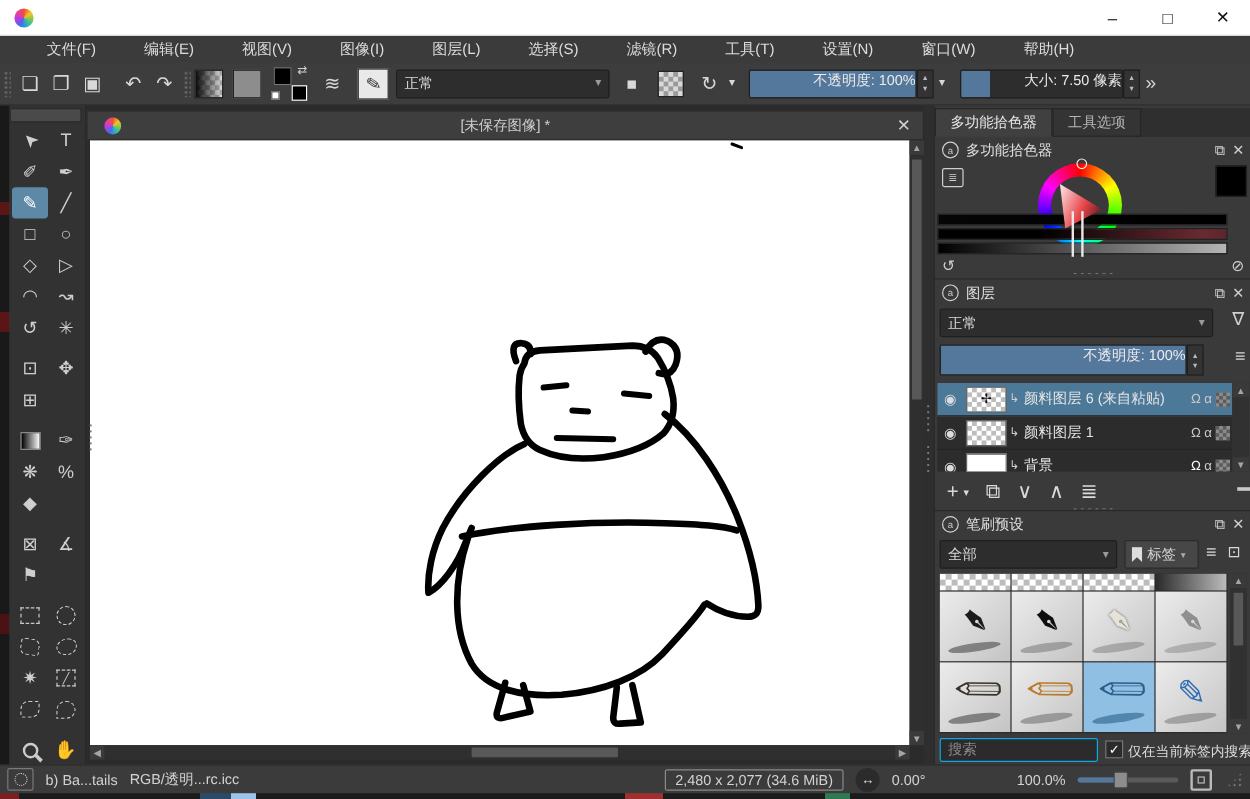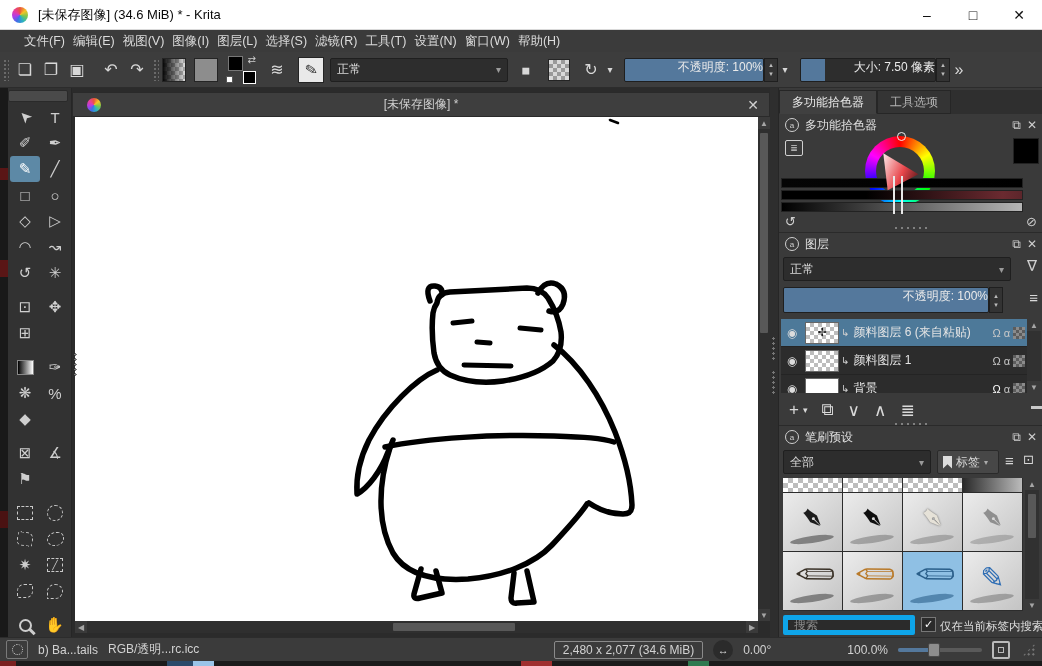--- a/index.html
+++ b/index.html
@@ -14,21 +14,21 @@
   .krita-logo { width:16px; height:16px; border-radius:50%;
       background:conic-gradient(#e8533e,#f7c325,#7ac74f,#2bb3c0,#3e6fe8,#b13ee8,#e83e9c,#e8533e); }
   #titlebar .krita-logo { margin:0 10px 0 12px; }
   #title-text { font-size:13px; color:#0a0a0a; }
   .win-btn { width:46px; height:30px; display:flex; align-items:center; justify-content:center;
              font-size:14px; color:#111; }
   #win-controls { margin-left:auto; display:flex; }
 
   
   #menubar { left:0; top:30px; width:1042px; height:22px; background:#3b3b3b;
-             display:flex; align-items:center; gap:8px; padding-left:24px; font-size:12.5px; }
+             display:flex; align-items:center; gap:40px; padding-left:39px; font-size:12.5px; }
   .menu-item { color:#dcdcdc; }
 
   
   #toolbar { left:0; top:52px; width:1042px; height:36px; background:#3d3d3d;
              border-bottom:1px solid #2c2c2c; display:flex; align-items:center; }
   .tb-ico { width:26px; height:26px; font-size:16px; display:flex; align-items:center; justify-content:center; color:#d8d8d8; }
   .tb-gap { width:8px; }
   .grip { width:6px; height:22px; margin:0 3px;
           background:radial-gradient(#6a6a6a 1px, transparent 1.2px) 0 0/4px 4px; }
   .swatch { width:24px; height:24px; border:1px solid #242424; }
@@ -177,22 +177,22 @@
       display:flex; align-items:center; justify-content:center; position:relative; overflow:hidden; }
   .btile.short { height:14px; }
   .btile.chk { background:repeating-conic-gradient(#bdbdbd 0 25%, #fff 0 50%) 0 0/10px 10px; }
   .btile.dark { background:linear-gradient(90deg,#2a2a2a,#bbb); }
   .btile.sel { background:#8fc0e4; }
   .btile .pen { font-size:30px; transform:rotate(45deg); margin-top:-8px; }
   .btile .stroke { position:absolute; left:7px; bottom:8px; width:44px; height:7px; border-radius:50%;
       background:#555; opacity:.65; transform:rotate(-8deg); }
   #brush-scroll { position:absolute; left:246px; top:52px; width:14px; height:133px; background:#313131; }
   #brush-search { position:absolute; left:4px; top:189px; width:132px; height:20px; background:#2b2b2b;
-      border:5px solid #0ea5e9; border-radius:2px; color:#d0d0d0; padding:0 6px; font-size:12px;
-      font-family:Liberation Sans, sans-serif; }
+      border:1px solid #0ea5e9; border-radius:2px; color:#d0d0d0; padding:0 6px; font-size:12px;
+      font-family:Liberation Mono, monospace; }
   #brush-search::placeholder { color:#8a8a8a; }
   #tag-check { position:absolute; left:142px; top:191px; width:15px; height:15px; background:#2b2b2b;
       border:1px solid #777; display:flex; align-items:center; justify-content:center; font-size:11px; color:#fff; }
   #tag-check-label { position:absolute; left:161px; top:193px; font-size:11.5px; color:#dedede; white-space:nowrap; }
 
   
   #statusbar { left:0; top:637px; width:1042px; height:24px; background:#3b3b3b; border-top:1px solid #2c2c2c;
       display:flex; align-items:center; gap:10px; padding:0 6px; font-size:12px; color:#d2d2d2; }
   #sel-mode-btn { width:22px; height:19px; border:1px solid #7a7a7a; border-radius:2px;
       display:flex; align-items:center; justify-content:center; }
@@ -214,21 +214,20 @@
       background:linear-gradient(90deg,#7a2020 0 1.5%,#1b1b1b 1.5% 16%,#2a4a6a 16% 18.5%,#9ac4e8 18.5% 20.5%,
         #1b1b1b 20.5% 50%,#a03030 50% 53%,#1b1b1b 53% 66%,#2f7a50 66% 68%,#1b1b1b 68% 100%); }
 </style>
 </head>
 <body>
 
 <div id="app">
 
   <div id="titlebar" class="abs">
     <span class="krita-logo"></span>
-    <span id="title-text">[未保存图像] (34.6 MiB) * - Krita</span>
     <div id="win-controls">
       <span class="win-btn">–</span>
       <span class="win-btn">□</span>
       <span class="win-btn">✕</span>
     </div>
   </div>
 
   <div id="menubar" class="abs">
     <span class="menu-item">文件(F)</span>
     <span class="menu-item">编辑(E)</span>

